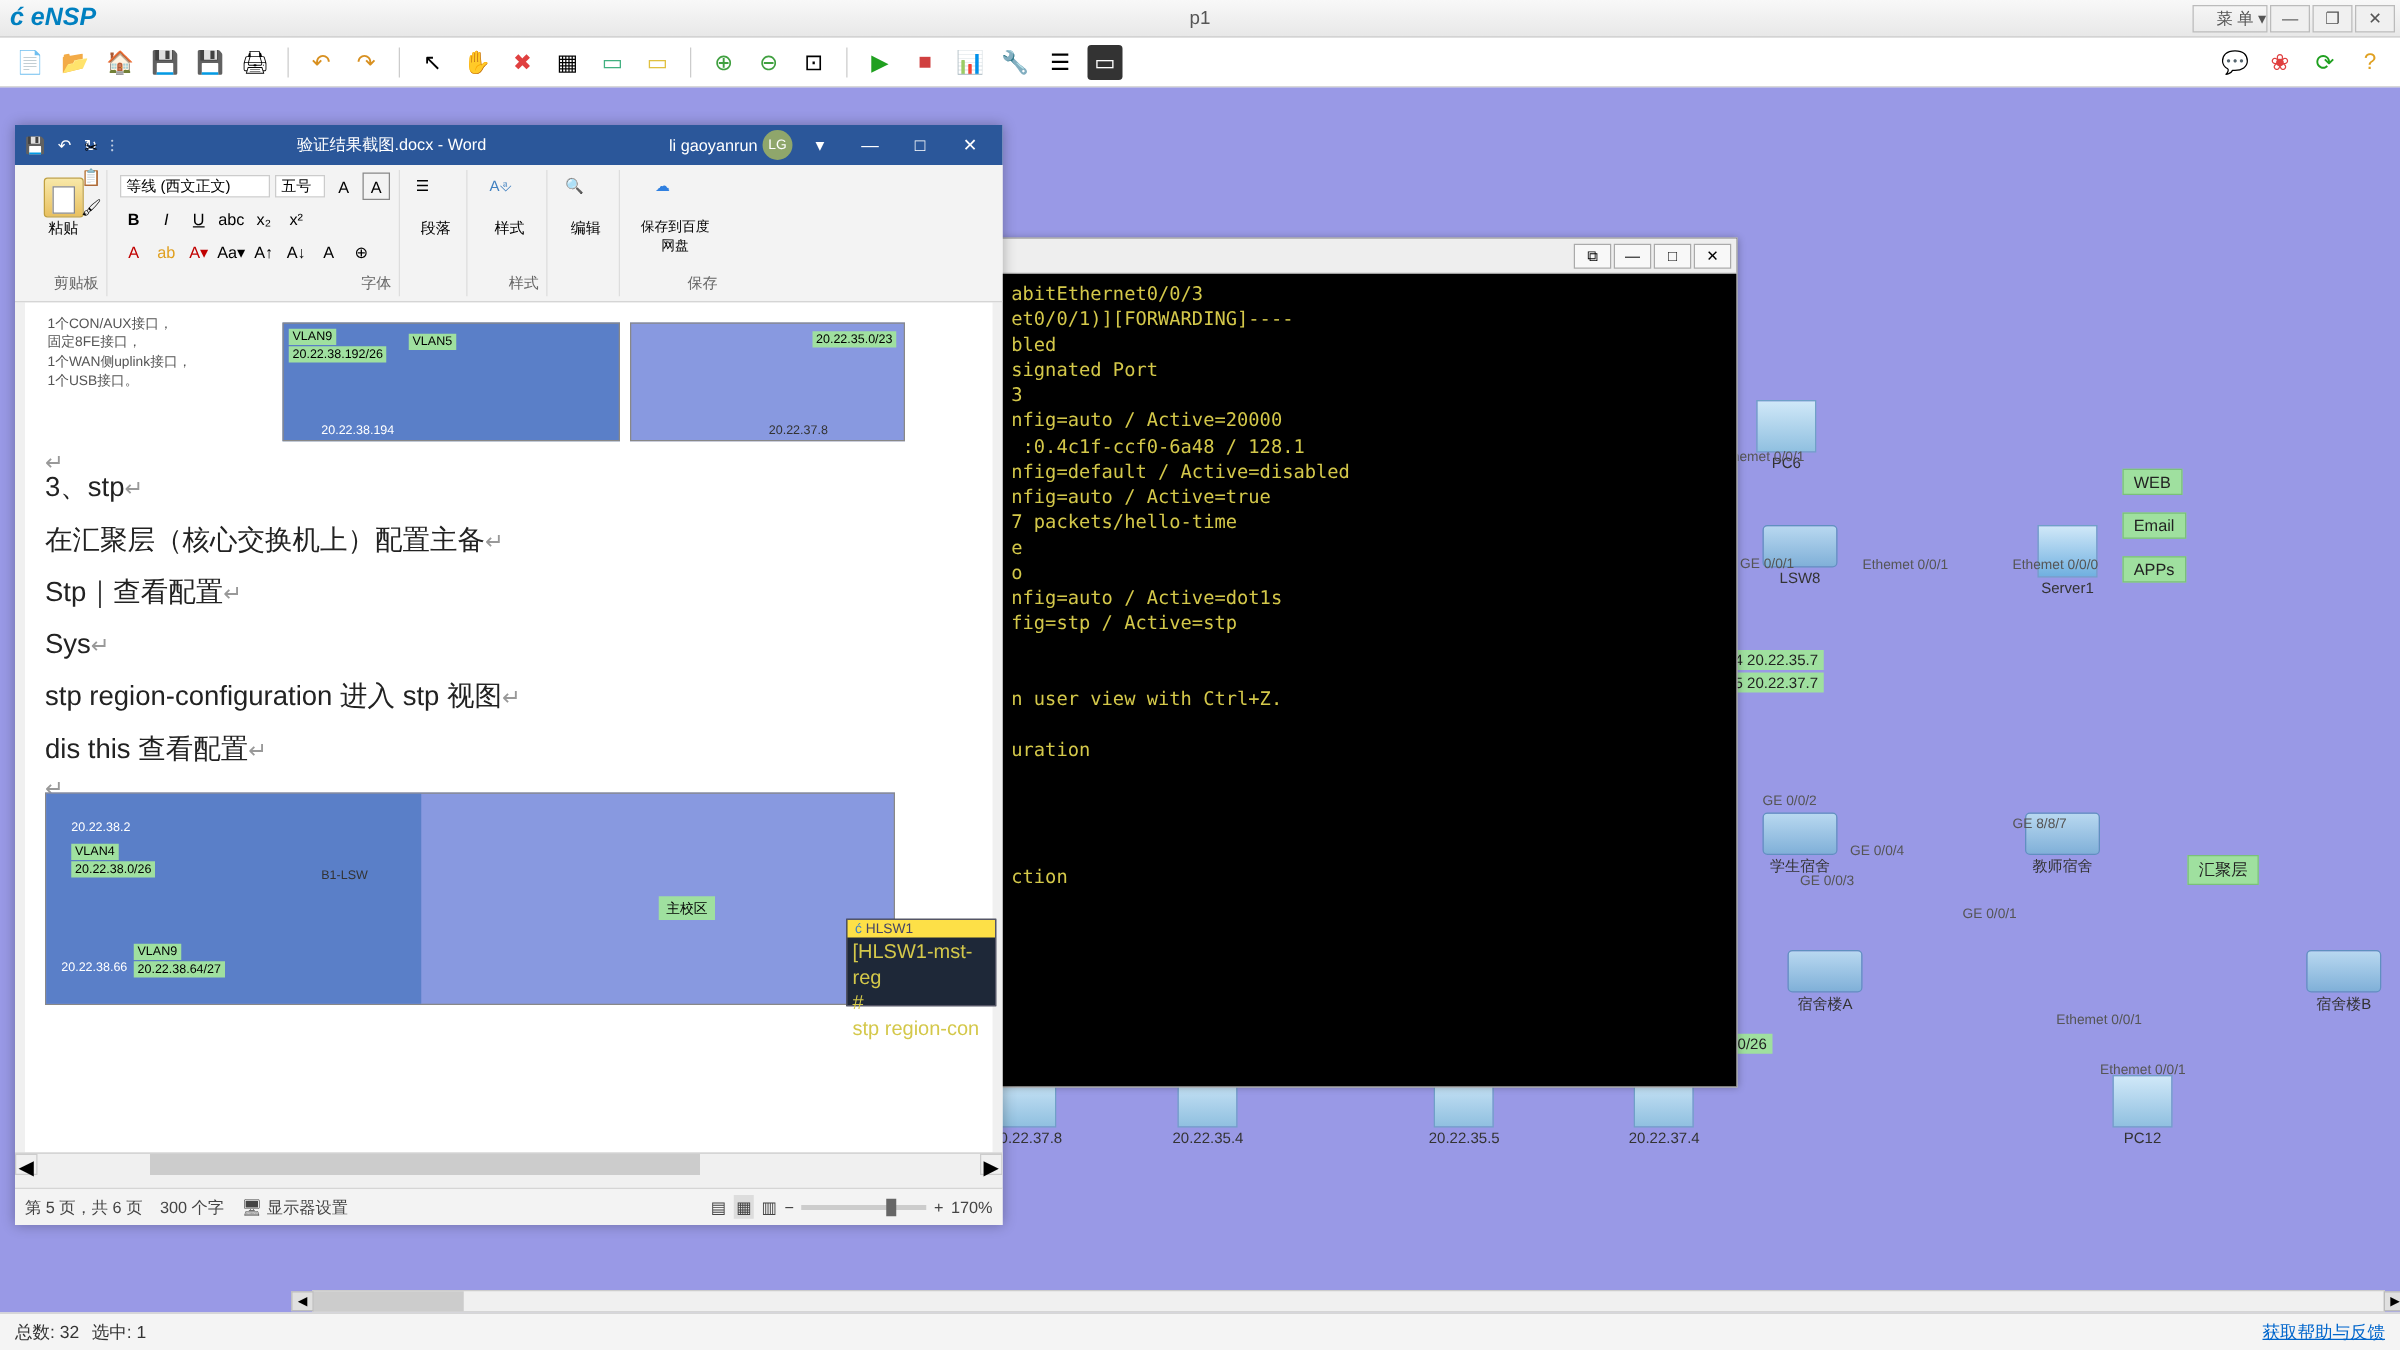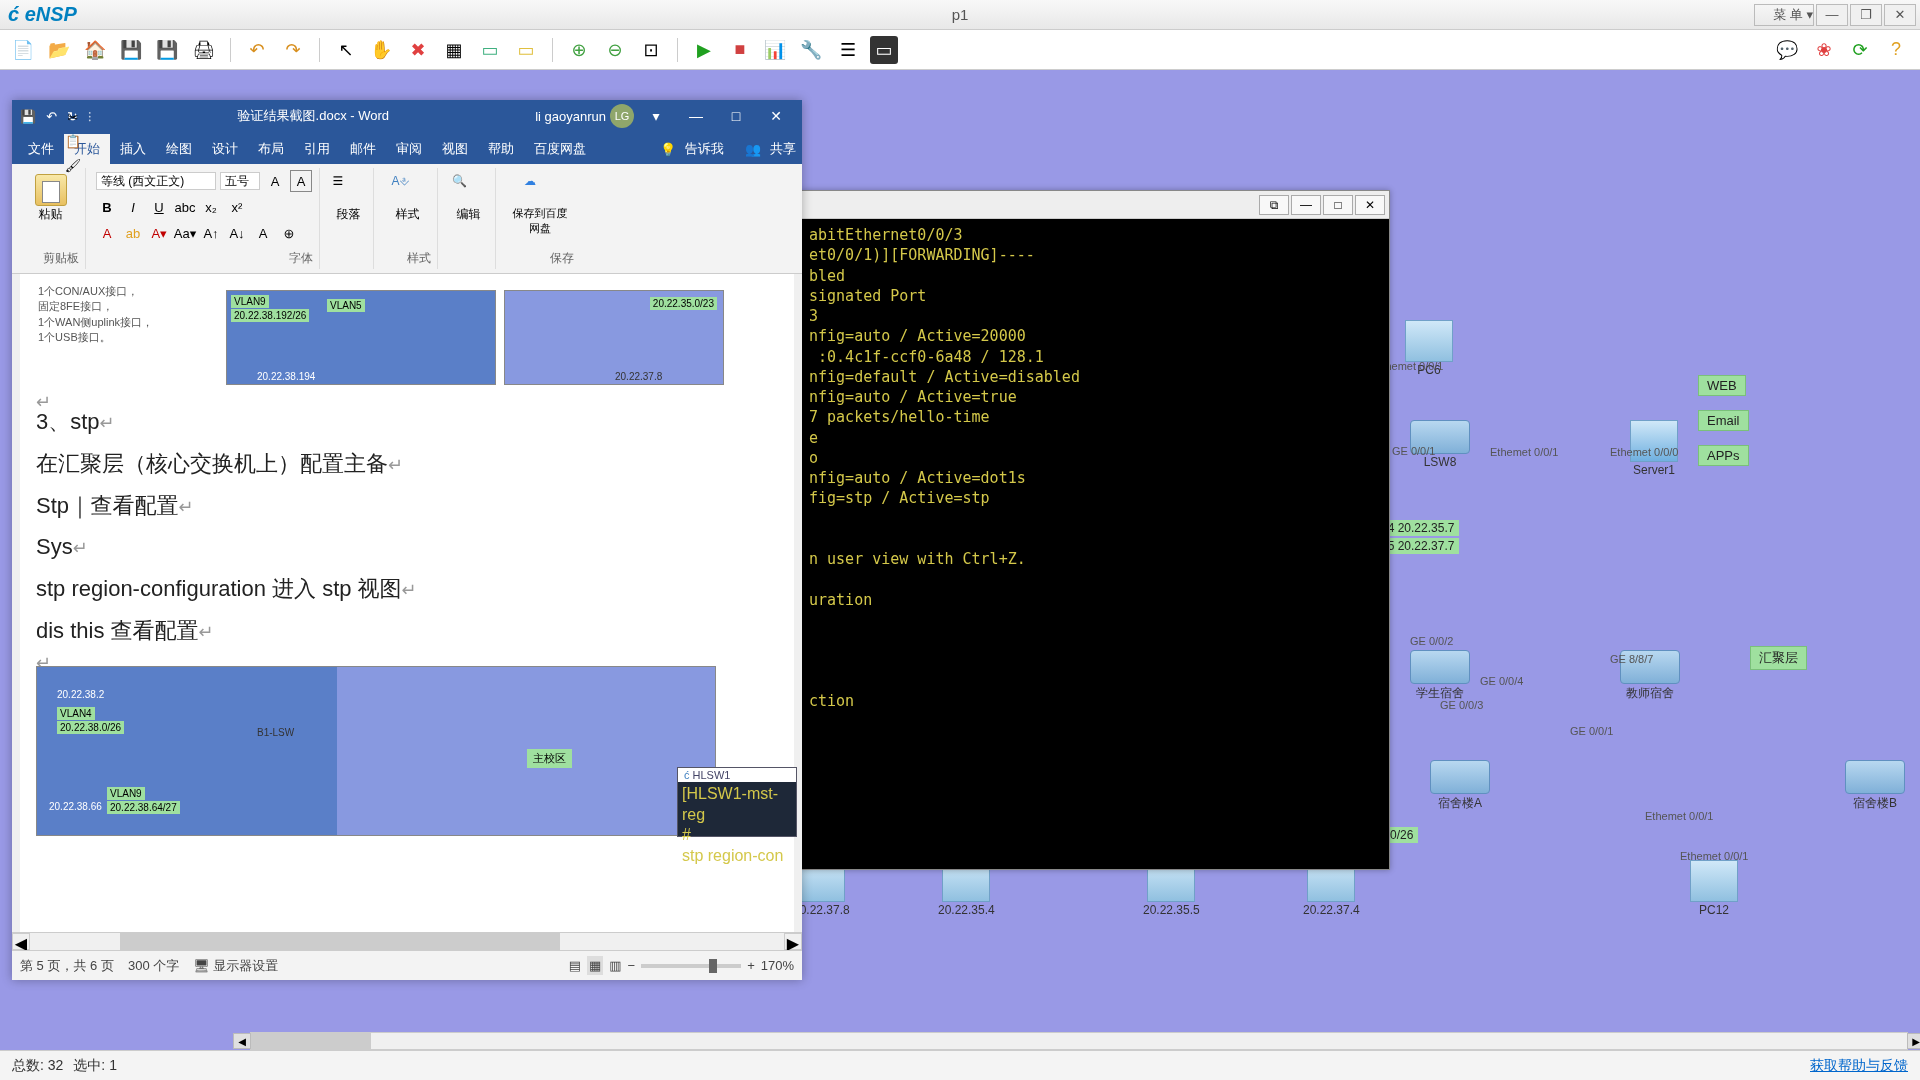--- a/index.html
+++ b/index.html
@@ -153,21 +153,21 @@
     </div>
   <div class="port-label" style="left:1610px;top:376px">Ethemet 0/0/0</div>
 
   <div class="topo-label" style="left:1698px;top:305px">WEB</div>
   <div class="topo-label" style="left:1698px;top:340px">Email</div>
   <div class="topo-label" style="left:1698px;top:375px">APPs</div>
 
   <div class="topo-iplabel" style="left:1370px;top:450px">nif4 20.22.35.7</div>
   <div class="topo-iplabel" style="left:1370px;top:468px">nif5 20.22.37.7</div>
 
-  <div class="topo-label" style="left:1750px;top:576px">汇聚层</div>
+  <div class="topo-label" style="left:1750px;top:614px">汇聚层</div>
 
   <div class="topo-device" style="left:1410px;top:580px">
       <div class="device-switch"></div>
       <span class="device-label">学生宿舍</span>
     </div>
   <div class="port-label" style="left:1410px;top:565px">GE 0/0/2</div>
   <div class="port-label" style="left:1480px;top:605px">GE 0/0/4</div>
   <div class="port-label" style="left:1440px;top:629px">GE 0/0/3</div>
 
   <div class="topo-device" style="left:1620px;top:580px">
@@ -275,40 +275,20 @@
     <div class="word-titlebar-center">验证结果截图.docx - Word</div>
     <div class="word-titlebar-right">
       <span>li gaoyanrun</span>
       <span class="word-user-badge">LG</span>
       <span class="word-winbtn">▾</span>
       <span class="word-winbtn">—</span>
       <span class="word-winbtn">□</span>
       <span class="word-winbtn">✕</span>
     </div>
   </div>
-  <div class="word-tabs">
-    <div class="word-tab">文件</div>
-    <div class="word-tab active">开始</div>
-    <div class="word-tab">插入</div>
-    <div class="word-tab">绘图</div>
-    <div class="word-tab">设计</div>
-    <div class="word-tab">布局</div>
-    <div class="word-tab">引用</div>
-    <div class="word-tab">邮件</div>
-    <div class="word-tab">审阅</div>
-    <div class="word-tab">视图</div>
-    <div class="word-tab">帮助</div>
-    <div class="word-tab">百度网盘</div>
-    <div class="word-tab-right">
-      <span>💡</span>
-        <span>告诉我</span>
-      <span style="margin-left:14px">👥</span>
-        <span>共享</span>
-    </div>
-  </div>
   <div class="word-ribbon">
     <div class="ribbon-group" style="width:70px">
       <div class="ribbon-bigbtn">
         <div class="icon" style="background:linear-gradient(#f8e8a8,#e8c060);border:1px solid #c0a040;border-radius:3px;position:relative">
             <div style="position:absolute;left:6px;top:6px;width:18px;height:22px;background:#fff;border:1px solid #888"></div>
           </div>
         <span>粘贴</span>
       </div>
       <div style="display:flex;flex-direction:column;position:absolute;left:50px;top:6px;gap:2px">
         <span class="ribbon-smbtn">✂</span>
@@ -413,21 +393,21 @@
         <div style="position:absolute;left:20px;top:40px;background:#9fe09f;font-size:10px;padding:1px 3px">VLAN4</div>
         <div style="position:absolute;left:20px;top:54px;background:#9fe09f;font-size:10px;padding:1px 3px">20.22.38.0/26</div>
         <div style="position:absolute;left:20px;top:22px;font-size:10px;color:#fff">20.22.38.2</div>
         <div style="position:absolute;left:220px;top:60px;font-size:10px;color:#333">B1-LSW</div>
         <div style="position:absolute;left:70px;top:120px;background:#9fe09f;font-size:10px;padding:1px 3px">VLAN9</div>
         <div style="position:absolute;left:70px;top:134px;background:#9fe09f;font-size:10px;padding:1px 3px">20.22.38.64/27</div>
         <div style="position:absolute;left:12px;top:134px;font-size:10px;color:#fff">20.22.38.66</div>
         <div style="position:absolute;left:490px;top:82px;background:#9fe09f;font-size:11px;padding:2px 6px">主校区</div>
 
         <div style="position:absolute;left:640px;top:100px;width:120px;height:70px;background:#1e2838;border:1px solid #556">
-          <div style="background:#ffffff;font-size:11px;padding:1px 6px;color:#446"><span style="color:#4080c0">ć</span> <span>HLSW1</span></div>
+          <div style="background:#fde047;font-size:11px;padding:1px 6px;color:#446"><span style="color:#4080c0">ć</span> <span>HLSW1</span></div>
           <div style="font-family:monospace;font-size:16px;color:#d4c84a;padding:2px 4px;line-height:1.3">
             <div>[HLSW1-mst-reg</div>
             <div>#</div>
             <div>stp region-con</div>
           </div>
         </div>
       </div>
     </div>
 
     <div style="position:sticky;bottom:0;height:18px;background:#f0f0f0;border-top:1px solid #ccc;display:flex">

